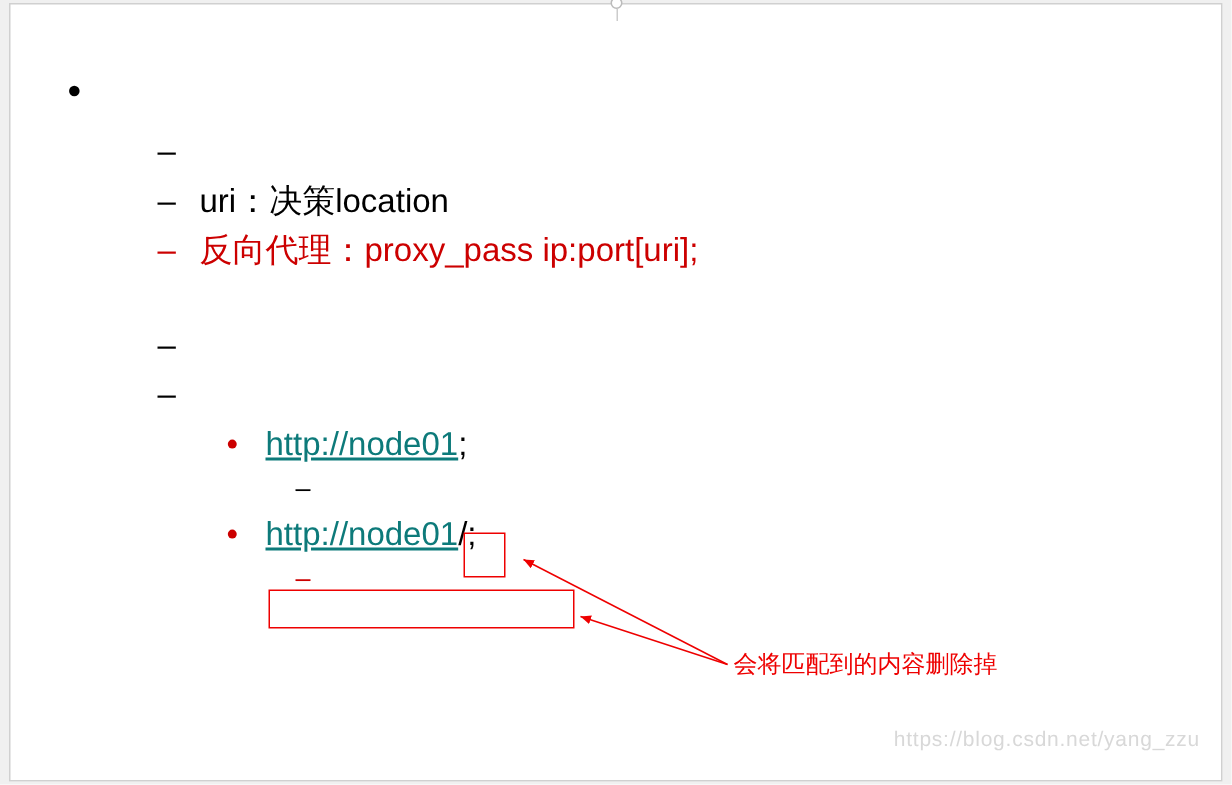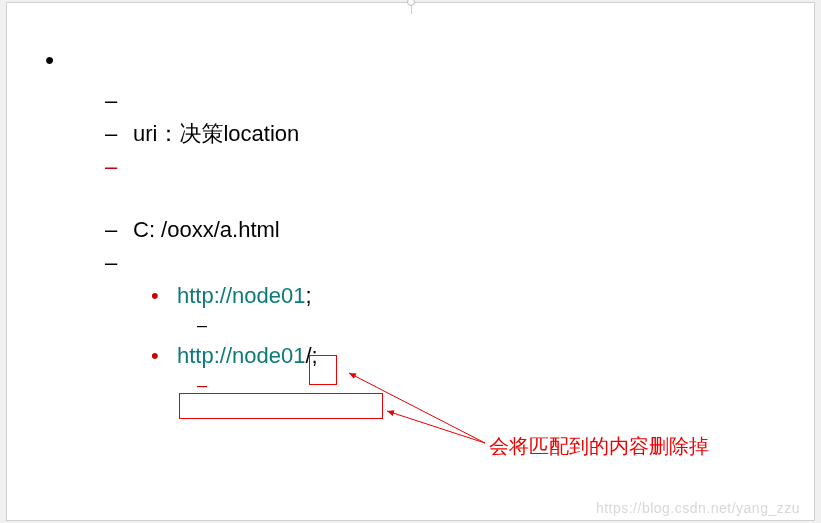--- a/index.html
+++ b/index.html
@@ -33,41 +33,41 @@
     .lvl1 { font-size: 26px; color: #000; margin-bottom: 4px; }
     .lvl1 .bullet { width: 34px; display: inline-block; font-size: 26px; }
     .lvl2 { font-size: 22px; color: #000; margin-left: 60px; }
     .lvl2 .bullet { width: 28px; display: inline-block; }
     .lvl3 { font-size: 22px; margin-left: 106px; }
     .lvl3 .bullet { width: 26px; display: inline-block; }
     .lvl4 { font-size: 18px; margin-left: 152px; }
     .lvl4 .bullet { width: 24px; display: inline-block; }
     .red { color: #cc0000; }
     .black { color: #000; }
-    .link { color: #0d7a7a; }
+    .link { color: #0d7a7a; text-decoration: underline; }
     .spacer { height: 30px; }
     .annot-box {
       position: absolute;
       border: 1px solid #ee0000;
       pointer-events: none;
     }
     .annot-line {
       position: absolute;
       pointer-events: none;
     }
     .annot-text {
       position: absolute;
       color: #ee0000;
-      font-size: 20px;
+      font-size: 16px;
       pointer-events: none;
     }
     .watermark {
       position: absolute;
       right: 14px;
-      bottom: 4px;
+      bottom: 20px;
       font-size: 14px;
       color: #d8d8d8;
       letter-spacing: 0.5px;
       pointer-events: none;
       margin-top: 28px;
     }
     .top-handle {
       position: absolute;
       left: 50%;
       top: -5px;
@@ -104,27 +104,27 @@
       <span class="bullet">–</span>
     </div>
 
     <div class="bullet-row lvl2">
       <span class="bullet">–</span>
       <span>uri：决策location</span>
     </div>
 
     <div class="bullet-row lvl2 red">
       <span class="bullet">–</span>
+      <span>反向代理：proxy_pass  ip:port[uri];</span>
     </div>
 
     <div class="spacer"></div>
 
     <div class="bullet-row lvl2">
       <span class="bullet">–</span>
-      <span>C:    /ooxx/a.html</span>
     </div>
 
     <div class="bullet-row lvl2">
       <span class="bullet">–</span>
     </div>
 
     <div class="bullet-row lvl3">
       <span class="bullet red">•</span>
       <span>
         <span class="link">http://node01</span><span class="black">;</span>

